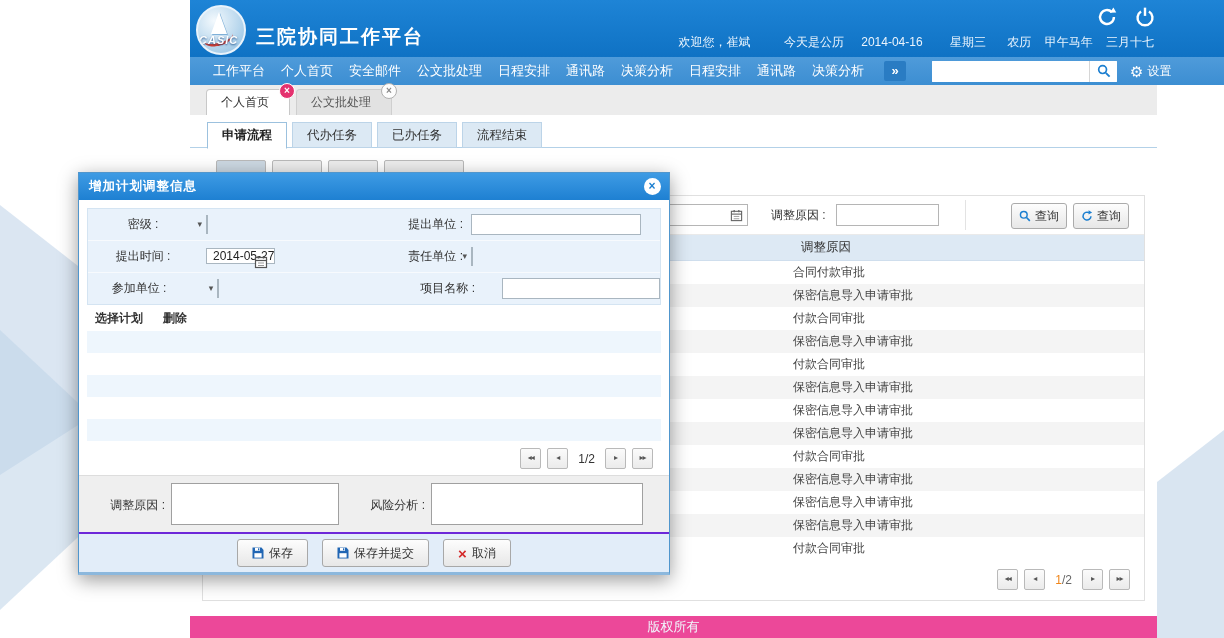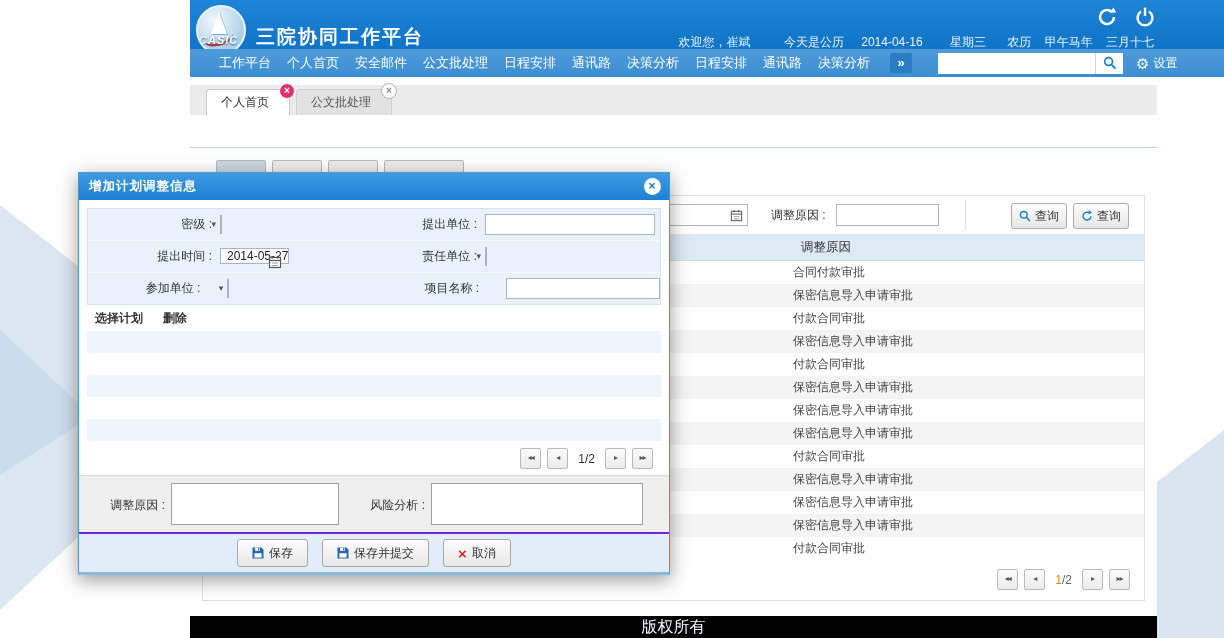--- a/index.html
+++ b/index.html
@@ -12,21 +12,21 @@
   .logo{position:absolute;left:6px;top:5px;width:46px;height:46px;border-radius:50%;background:radial-gradient(circle at 35% 30%,#f3f9fd,#bcd9ee 55%,#8abde2);border:2px solid #e9f3fb;overflow:hidden;}
   .logo .sail{position:absolute;left:13px;top:5px;width:0;height:0;border-left:8px solid transparent;border-right:8px solid transparent;border-bottom:22px solid #fff;filter:drop-shadow(1px 1px 0 #7fb0d8);}
   .logo .swoosh{position:absolute;left:5px;top:22px;width:30px;height:14px;border-bottom:3px solid #d23b2e;border-radius:50%;transform:rotate(-14deg);}
   .logo .casic{position:absolute;left:1px;bottom:7px;font-size:11px;font-weight:bold;font-style:italic;color:#fff;text-shadow:0 1px 2px rgba(20,70,130,.9);letter-spacing:1px;}
   .hdr-title{position:absolute;left:66px;top:24px;color:#fff;font-size:19px;font-weight:bold;letter-spacing:2px;}
   .winico{position:absolute;top:6px;width:22px;height:22px;cursor:pointer;}
   .welcome{position:absolute;right:70px;bottom:6px;color:#eaf4fd;font-size:12px;white-space:nowrap;}
   .welcome span{margin-left:14px;}
   .welcome span:first-child{margin-left:0;}
   
-  .nav{position:absolute;left:190px;top:49px;width:1034px;height:28px;background:linear-gradient(#4f9bda,#3c8ed2);display:flex;align-items:center;padding-left:29px;box-sizing:border-box;}
+  .nav{position:absolute;left:190px;top:57px;width:1034px;height:28px;background:linear-gradient(#4f9bda,#3c8ed2);display:flex;align-items:center;padding-left:23px;box-sizing:border-box;}
   .nav-item{color:#fff;font-size:13px;margin-right:16px;cursor:pointer;white-space:nowrap;}
   .nav-more{width:22px;height:20px;background:#2a7cc3;border-radius:2px;color:#fff;font-size:13px;font-weight:bold;text-align:center;line-height:19px;margin:0 26px 0 4px;cursor:pointer;}
   .searchbox{display:flex;height:21px;background:#fff;border-radius:1px;overflow:hidden;}
   .searchbox input{width:145px;border:none;outline:none;font-size:12px;padding:0 6px;}
   .search-btn{width:27px;display:flex;align-items:center;justify-content:center;border-left:1px solid #d6d6d6;cursor:pointer;background:#fff;}
   .settings{display:flex;align-items:center;color:#fff;font-size:12px;margin-left:13px;cursor:pointer;}
   .settings .gear{font-size:15px;margin-right:4px;line-height:1;}
   
   .tabstrip{position:absolute;left:190px;top:85px;width:967px;height:30px;background:#ececec;}
   .wtab{position:absolute;bottom:0;height:25px;line-height:25px;font-size:12px;padding:0 20px 0 14px;border-radius:4px 4px 0 0;cursor:pointer;}
@@ -53,30 +53,30 @@
   .lheader{height:25px;line-height:25px;background:#dde9f4;border-bottom:1px solid #cfdeed;font-size:12.5px;color:#333;}
   .lheader span{margin-left:598px;}
   .bg-row{height:23px;line-height:23px;padding-left:590px;font-size:12px;color:#444;cursor:pointer;}
   .bg-row:nth-child(even){background:#f4f4f4;}
   .pager-row{position:relative;height:40px;}
   .pager{position:absolute;right:14px;top:9px;display:flex;align-items:center;gap:6px;}
   .pbtn{width:19px;height:19px;background:linear-gradient(#fbfbfb,#ebebeb);border:1px solid #b9b9b9;border-radius:2px;color:#555;font-size:8px;text-align:center;line-height:18px;letter-spacing:-1px;cursor:pointer;}
   .ptxt{font-size:12px;color:#666;margin:0 4px;}
   .ptxt .cur{color:#f08519;}
   
-  .footer{position:absolute;left:190px;top:616px;width:967px;height:22px;background:#000000;color:#f0f7fd;font-size:16px;text-align:center;line-height:22px;}
+  .footer{position:absolute;left:190px;top:616px;width:967px;height:22px;background:#ec4899;color:#f0f7fd;font-size:13px;text-align:center;line-height:22px;}
   
   .modal{position:absolute;left:78px;top:172px;width:590px;background:#fff;border:1px solid #5096cd;border-bottom:3px solid #8cb8dd;box-shadow:0 5px 18px rgba(0,0,0,.4);z-index:20;}
   .m-title{height:27px;line-height:27px;background:linear-gradient(#3e9be4,#1e80d2);color:#fff;font-size:12.5px;font-weight:bold;padding-left:10px;letter-spacing:1px;position:relative;}
   .m-close{position:absolute;right:8px;top:5px;width:17px;height:17px;background:#fff;border-radius:50%;color:#1c7fd0;font-size:12px;font-weight:bold;text-align:center;line-height:16px;cursor:pointer;}
   .m-body{padding:8px 8px 0 8px;}
   .m-form{border:1px solid #d4e4f2;}
   .f-row{display:flex;align-items:center;height:31px;background:#e9f2fb;border-bottom:1px solid #f7fafd;}
   .f-row:last-child{border-bottom:none;gap:19px;}
-  .f-lab1{width:132px;text-align:right;padding-right:8px;font-size:12px;color:#333;box-sizing:border-box;}
+  .f-lab1{width:118px;text-align:center;padding-right:8px;font-size:12px;color:#333;box-sizing:border-box;}
   .f-lab2{width:95px;text-align:right;padding-right:8px;font-size:12px;color:#333;box-sizing:border-box;}
   .f-field{width:170px;position:relative;}
   .f-field input{width:100%;height:21px;border:1px solid #a9b6c0;box-sizing:border-box;font-size:12px;padding:0 4px;}
   .selbox{height:21px;border:1px solid #a9b6c0;background:#fff;position:relative;}
   .selbox .caret{position:absolute;right:5px;top:3px;font-size:9px;color:#555;}
   .datebox{height:21px;border:1px solid #a9b6c0;background:#fff;position:relative;font-size:12px;color:#222;line-height:21px;padding-left:6px;box-sizing:border-box;}
   .datebox svg,.datebox-icon{position:absolute;right:3px;top:3px;}
   .m-toolbar{height:26px;display:flex;align-items:center;gap:20px;padding-left:8px;}
   .m-toolbar span{font-size:12px;font-weight:bold;color:#333;cursor:pointer;}
   .m-thead{position:relative;height:25px;background:#f1f1f1;border-top:1px solid #dcdcdc;border-bottom:1px solid #dcdcdc;font-size:12px;color:#333;font-weight:bold;line-height:25px;}
@@ -165,20 +165,26 @@
       <span class="tab-close red">×</span>
     </div>
     <div class="wtab idle">
       <span>公文批处理</span>
       <span class="tab-close gray">×</span>
     </div>
   </div>
 
   <div class="content">
     <div class="subtab-line"></div>
+    <div class="subtabs">
+      <div class="stab active">申请流程</div>
+      <div class="stab">代办任务</div>
+      <div class="stab">已办任务</div>
+      <div class="stab">流程结束</div>
+    </div>
 
     <div class="ghostbtns">
       <div class="gbtn first" style="width:48px;"></div>
       <div class="gbtn" style="width:48px;"></div>
       <div class="gbtn" style="width:48px;"></div>
       <div class="gbtn" style="width:78px;"></div>
     </div>
 
     <div class="panel">
       <div class="filter-row">

